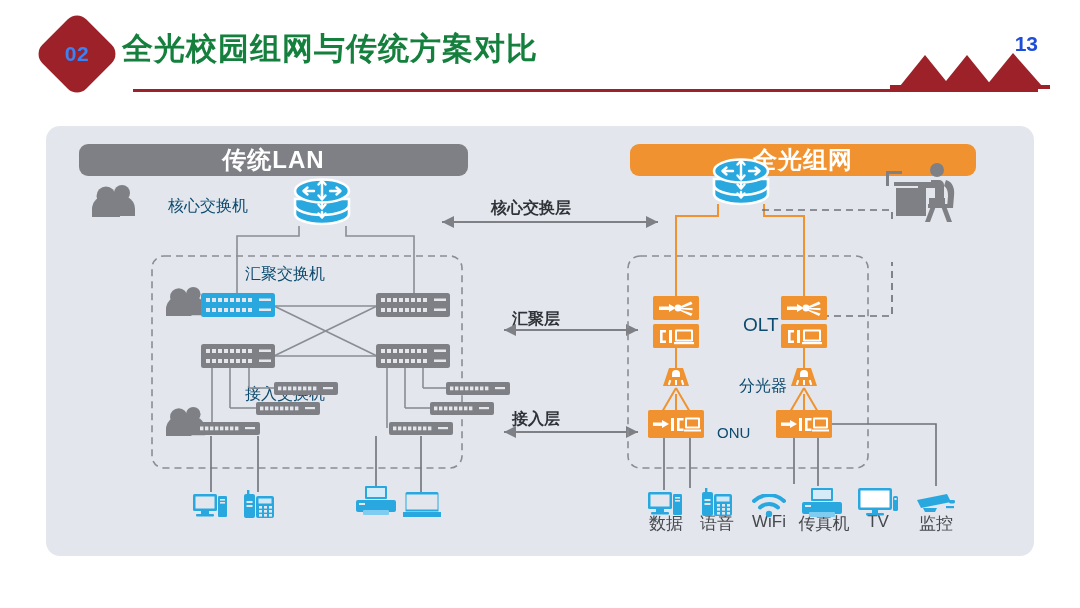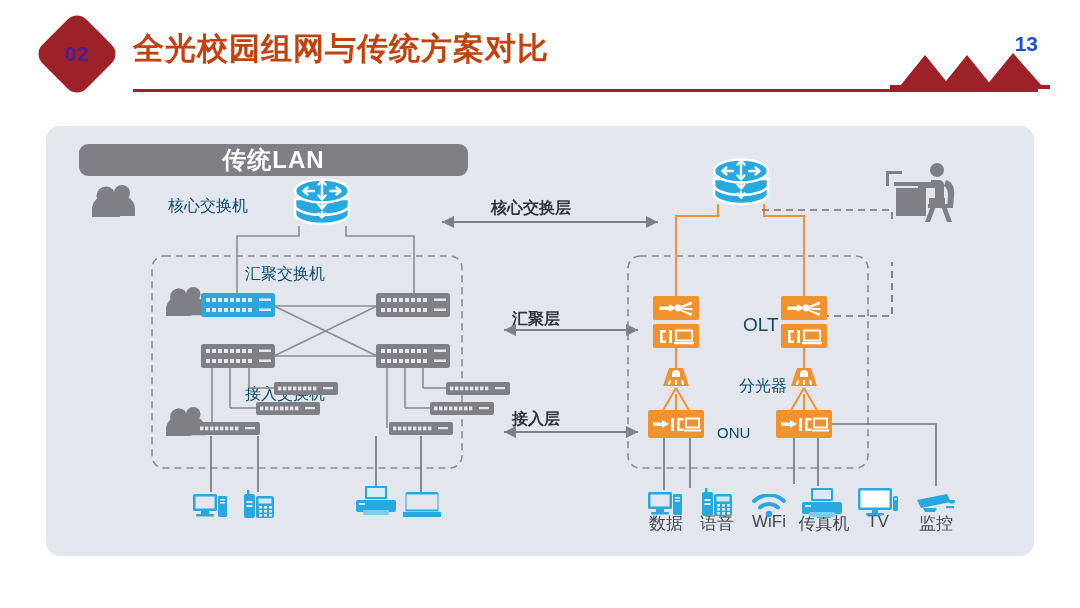--- a/index.html
+++ b/index.html
@@ -18,26 +18,26 @@
     position:absolute; left:46px; top:23px;
     width:62px; height:62px;
     background:#9c2128;
     border-radius:13px;
     transform:rotate(45deg);
   }
   #badge-label {
     position:absolute; left:46px; top:23px;
     width:62px; height:62px;
     display:flex; align-items:center; justify-content:center;
-    color:#4c1d95; font-size:21px; font-weight:bold; letter-spacing:.5px;
+    color:#3b82f6; font-size:21px; font-weight:bold; letter-spacing:.5px;
   }
 
   #header-title {
-    position:absolute; left:133px; top:28px;
-    font-size:31px; font-weight:bold; color:#c2410c;
+    position:absolute; left:122px; top:28px;
+    font-size:31px; font-weight:bold; color:#15803d;
     letter-spacing:1px; white-space:nowrap;
   }
 
   #header-rule {
     position:absolute; left:133px; top:89px;
     width:905px; height:3px; background:#9c2128;
   }
 
   #page-number {
     position:absolute; right:42px; top:32px;
@@ -97,20 +97,21 @@
     <path d="M0 40 L0 36 L160 36 L160 40 Z" fill="#9c2128"></path>
     <path d="M10 37 L35 6 L60 37 Z" fill="#9c2128"></path>
     <path d="M52 37 L77 6 L102 37 Z" fill="#9c2128"></path>
     <path d="M96 37 L123 4 L152 37 Z" fill="#9c2128"></path>
   </svg>
 </div>
 
 <div id="panel">
 
   <div class="section-bar" id="bar-traditional">传统LAN</div>
+  <div class="section-bar" id="bar-optical">全光组网</div>
 
   <div class="diagram-label" style="left:122px; top:70px;">核心交换机</div>
   <div class="diagram-label" style="left:199px; top:138px;">汇聚交换机</div>
   <div class="diagram-label" style="left:199px; top:258px;">接入交换机</div>
 
   <div class="diagram-label" style="left:697px; top:188px; font-size:19px;">OLT</div>
   <div class="diagram-label" style="left:665px; top:250px;margin-left:28px;">分光器</div>
   <div class="diagram-label" style="left:671px; top:298px; font-size:15px;">ONU</div>
 
   <div class="layer-label" style="left:445px; top:72px;">核心交换层</div>

